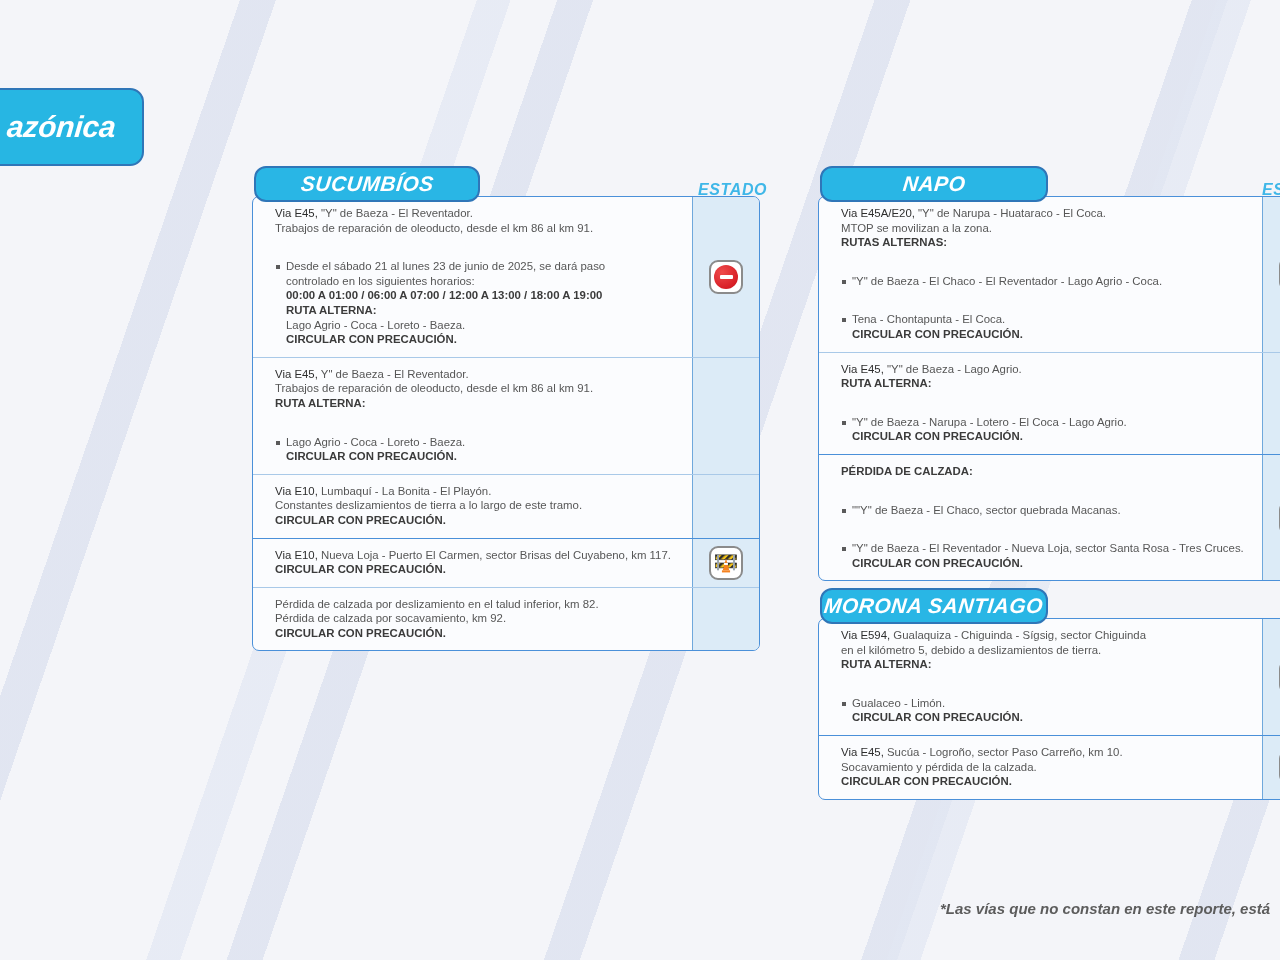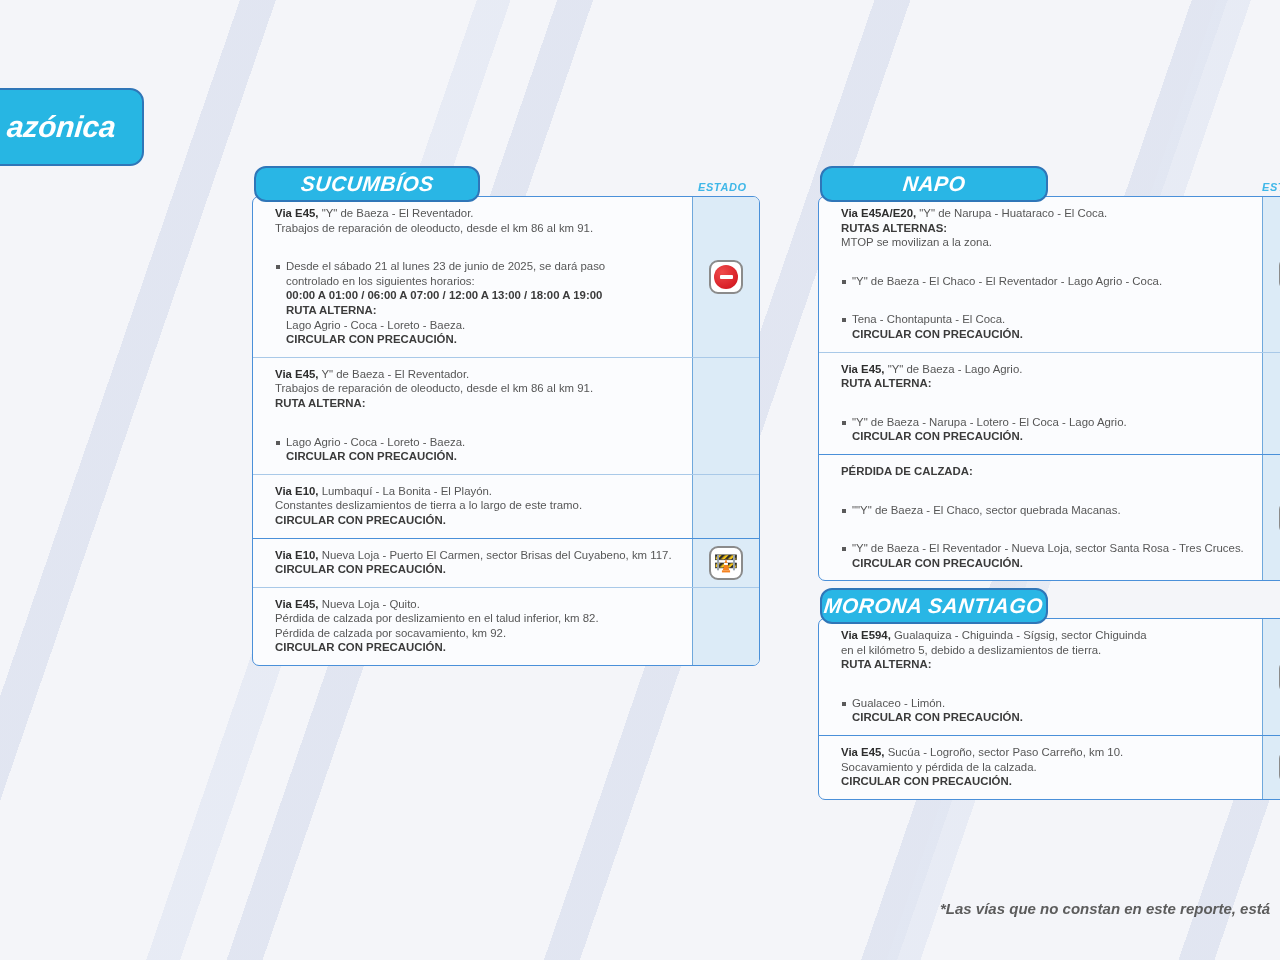--- a/index.html
+++ b/index.html
@@ -83,21 +83,21 @@
     font-weight: 700;
     font-size: 21px;
     letter-spacing: 0.5px;
     white-space: nowrap;
     font-style: italic;
     transform: skewX(-6deg);
   }
 
   .estado-label {
     position: absolute;
-    font-size: 11px;
+    font-size: 16px;
     font-weight: 700;
     color: #3fb7e8;
     letter-spacing: 0.6px;
     font-style: italic;
   }
 
   .province-table {
     border: 1.5px solid #4a90d9;
     border-radius: 7px;
     background: #fbfcfe;
@@ -128,21 +128,21 @@
     background: #dcebf7;
     border-left: 1.5px solid #6fa8dc;
     display: flex; align-items: center; justify-content: center;
     position: relative;
     z-index: 2;
   }
   .row-status.blank { }
 
   .line { white-space: nowrap; }
   .line.b { font-weight: 700; color: #3b3b3b; }
-  .line .vlabel { font-weight: 700; color: #2e2e2e; margin-top: 28px; }
+  .line .vlabel { font-weight: 400; color: #2e2e2e; margin-top: 28px; }
   .line.bullet { position: relative; padding-left: 11px; margin-top: 24px; }
   .line.bullet::before {
     content: "";
     position: absolute;
     left: 1px; top: 6px;
     width: 4px; height: 4px;
     background: #5a5a5a;
   }
   .line.indent { padding-left: 11px; }
 
@@ -250,40 +250,39 @@
                 <rect x="24.6" y="6" width="2.4" height="19" fill="#9aa4ad"></rect>
                 <polygon points="16,10 20,25 12,25" fill="#f58220"></polygon>
                 <rect x="11" y="25" width="10" height="2.6" fill="#f58220"></rect>
                 <rect x="13.6" y="16" width="4.8" height="2.4" fill="#ffffff"></rect>
               </svg>
             </div>
           </div>
         </div>
         <div class="row" style="border-top-color: rgb(169, 201, 232); border-top-width: 1px;">
           <div class="row-text">
-            <div class="line"><span class="vlabel">Via E45,</span><span> Nueva Loja - Quito.</span></div>
             <div class="line">Pérdida de calzada por deslizamiento en el talud inferior, km 82.</div>
             <div class="line">Pérdida de calzada por socavamiento, km 92.</div>
             <div class="line b">CIRCULAR CON PRECAUCIÓN.</div>
           </div>
           <div class="row-status blank" style="flex-basis: 66px; width: 66px;"></div>
         </div>
       </div>
     </div>
     <div class="estado-label" style="left: 698px; top: 181px;">ESTADO</div>
     <div class="province-block" style="left: 818px; top: 166px; width: 512px;">
       <div class="province-head" style="width: 228px; margin-left: 2px;">
         <span class="ptitle">NAPO</span>
       </div>
       <div class="province-table">
         <div class="row">
           <div class="row-text">
             <div class="line"><span class="vlabel">Via E45A/E20,</span><span> "Y" de Narupa - Huataraco - El Coca.</span></div>
+            <div class="line">MTOP se movilizan a la zona.</div>
             <div class="line b">RUTAS ALTERNAS:</div>
-            <div class="line">MTOP se movilizan a la zona.</div>
             <div class="line bullet">"Y" de Baeza - El Chaco - El Reventador - Lago Agrio - Coca.</div>
             <div class="line bullet">Tena - Chontapunta - El Coca.</div>
             <div class="line b indent">CIRCULAR CON PRECAUCIÓN.</div>
           </div>
           <div class="row-status" style="flex-basis: 66px; width: 66px;">
             <div class="icon-box"></div>
           </div>
         </div>
         <div class="row" style="border-top-color: rgb(169, 201, 232); border-top-width: 1px;">
           <div class="row-text">

